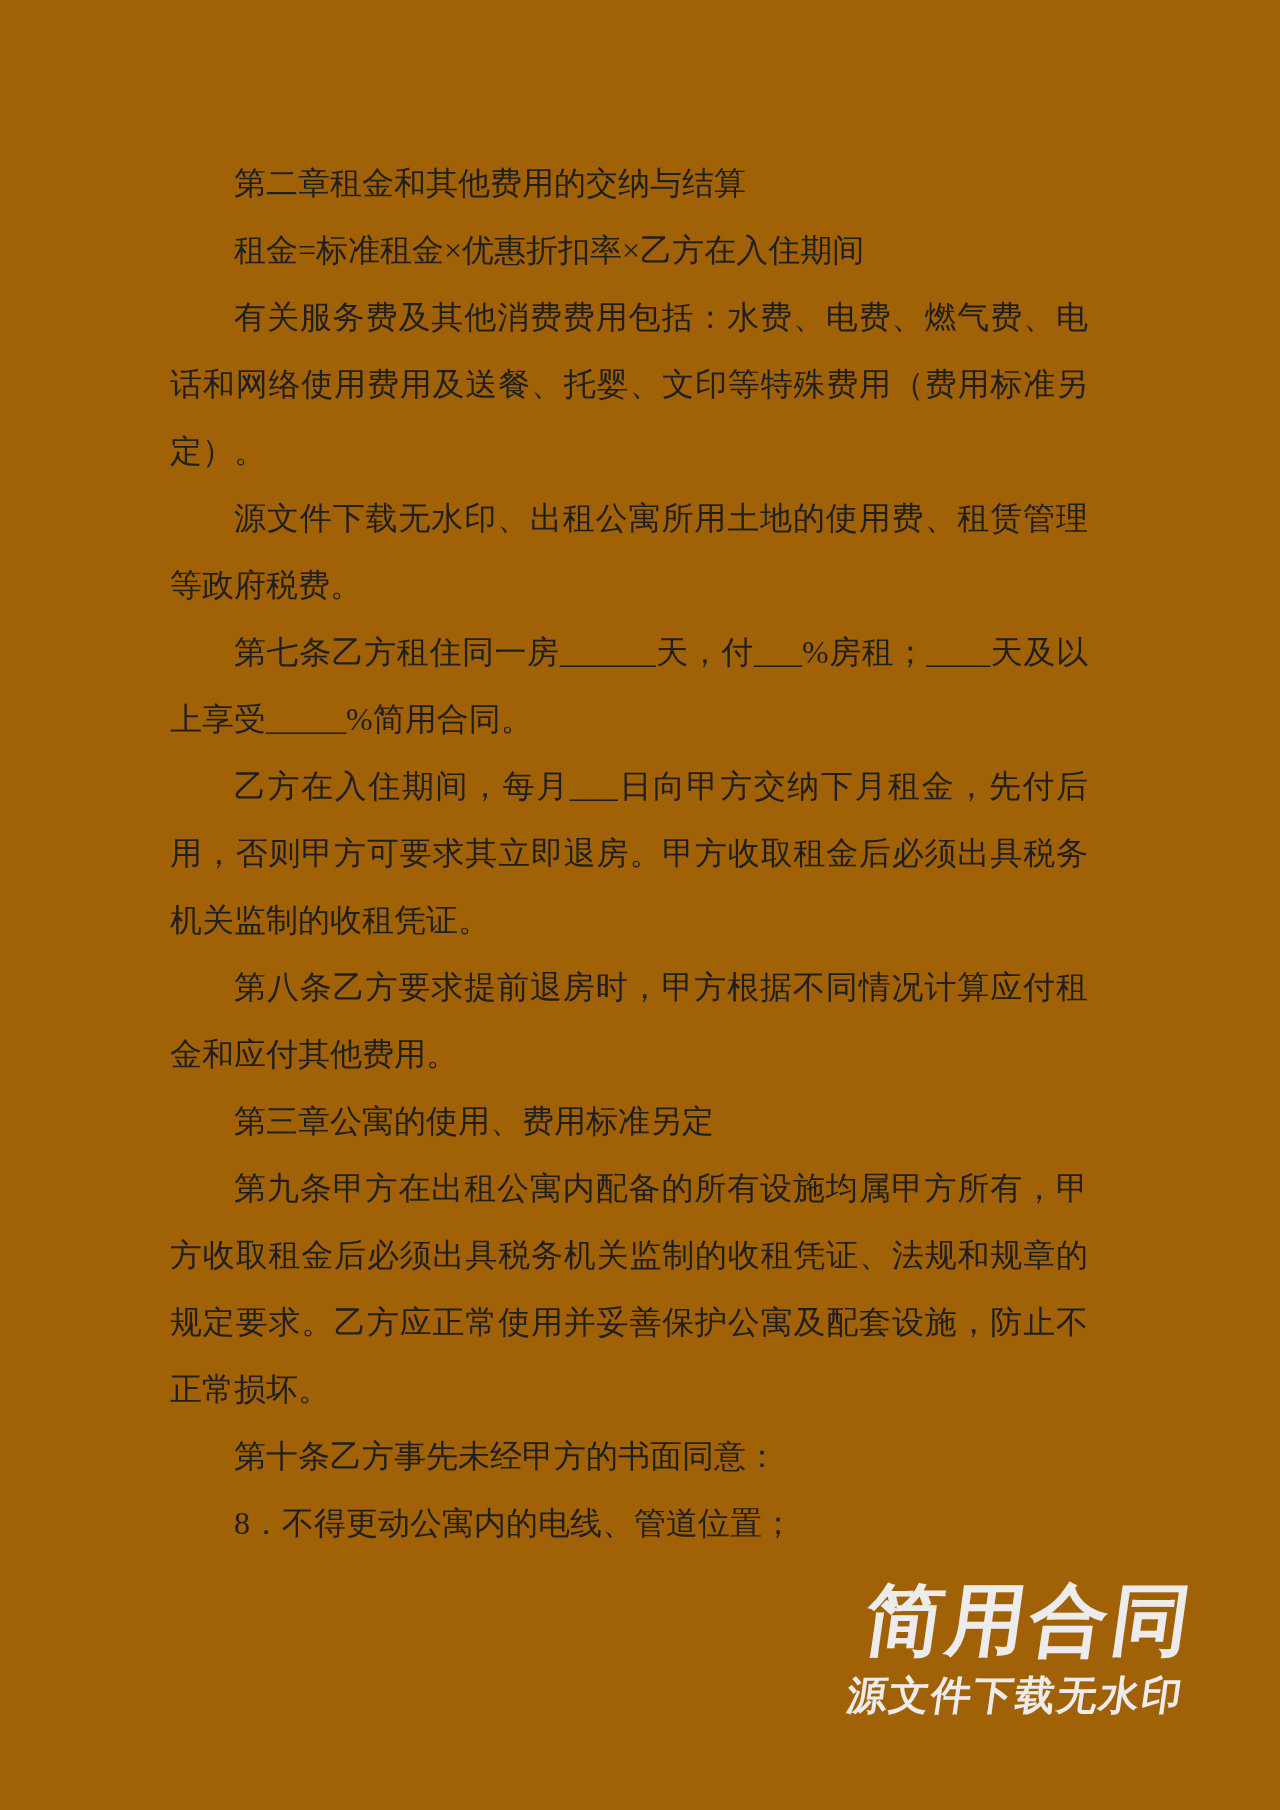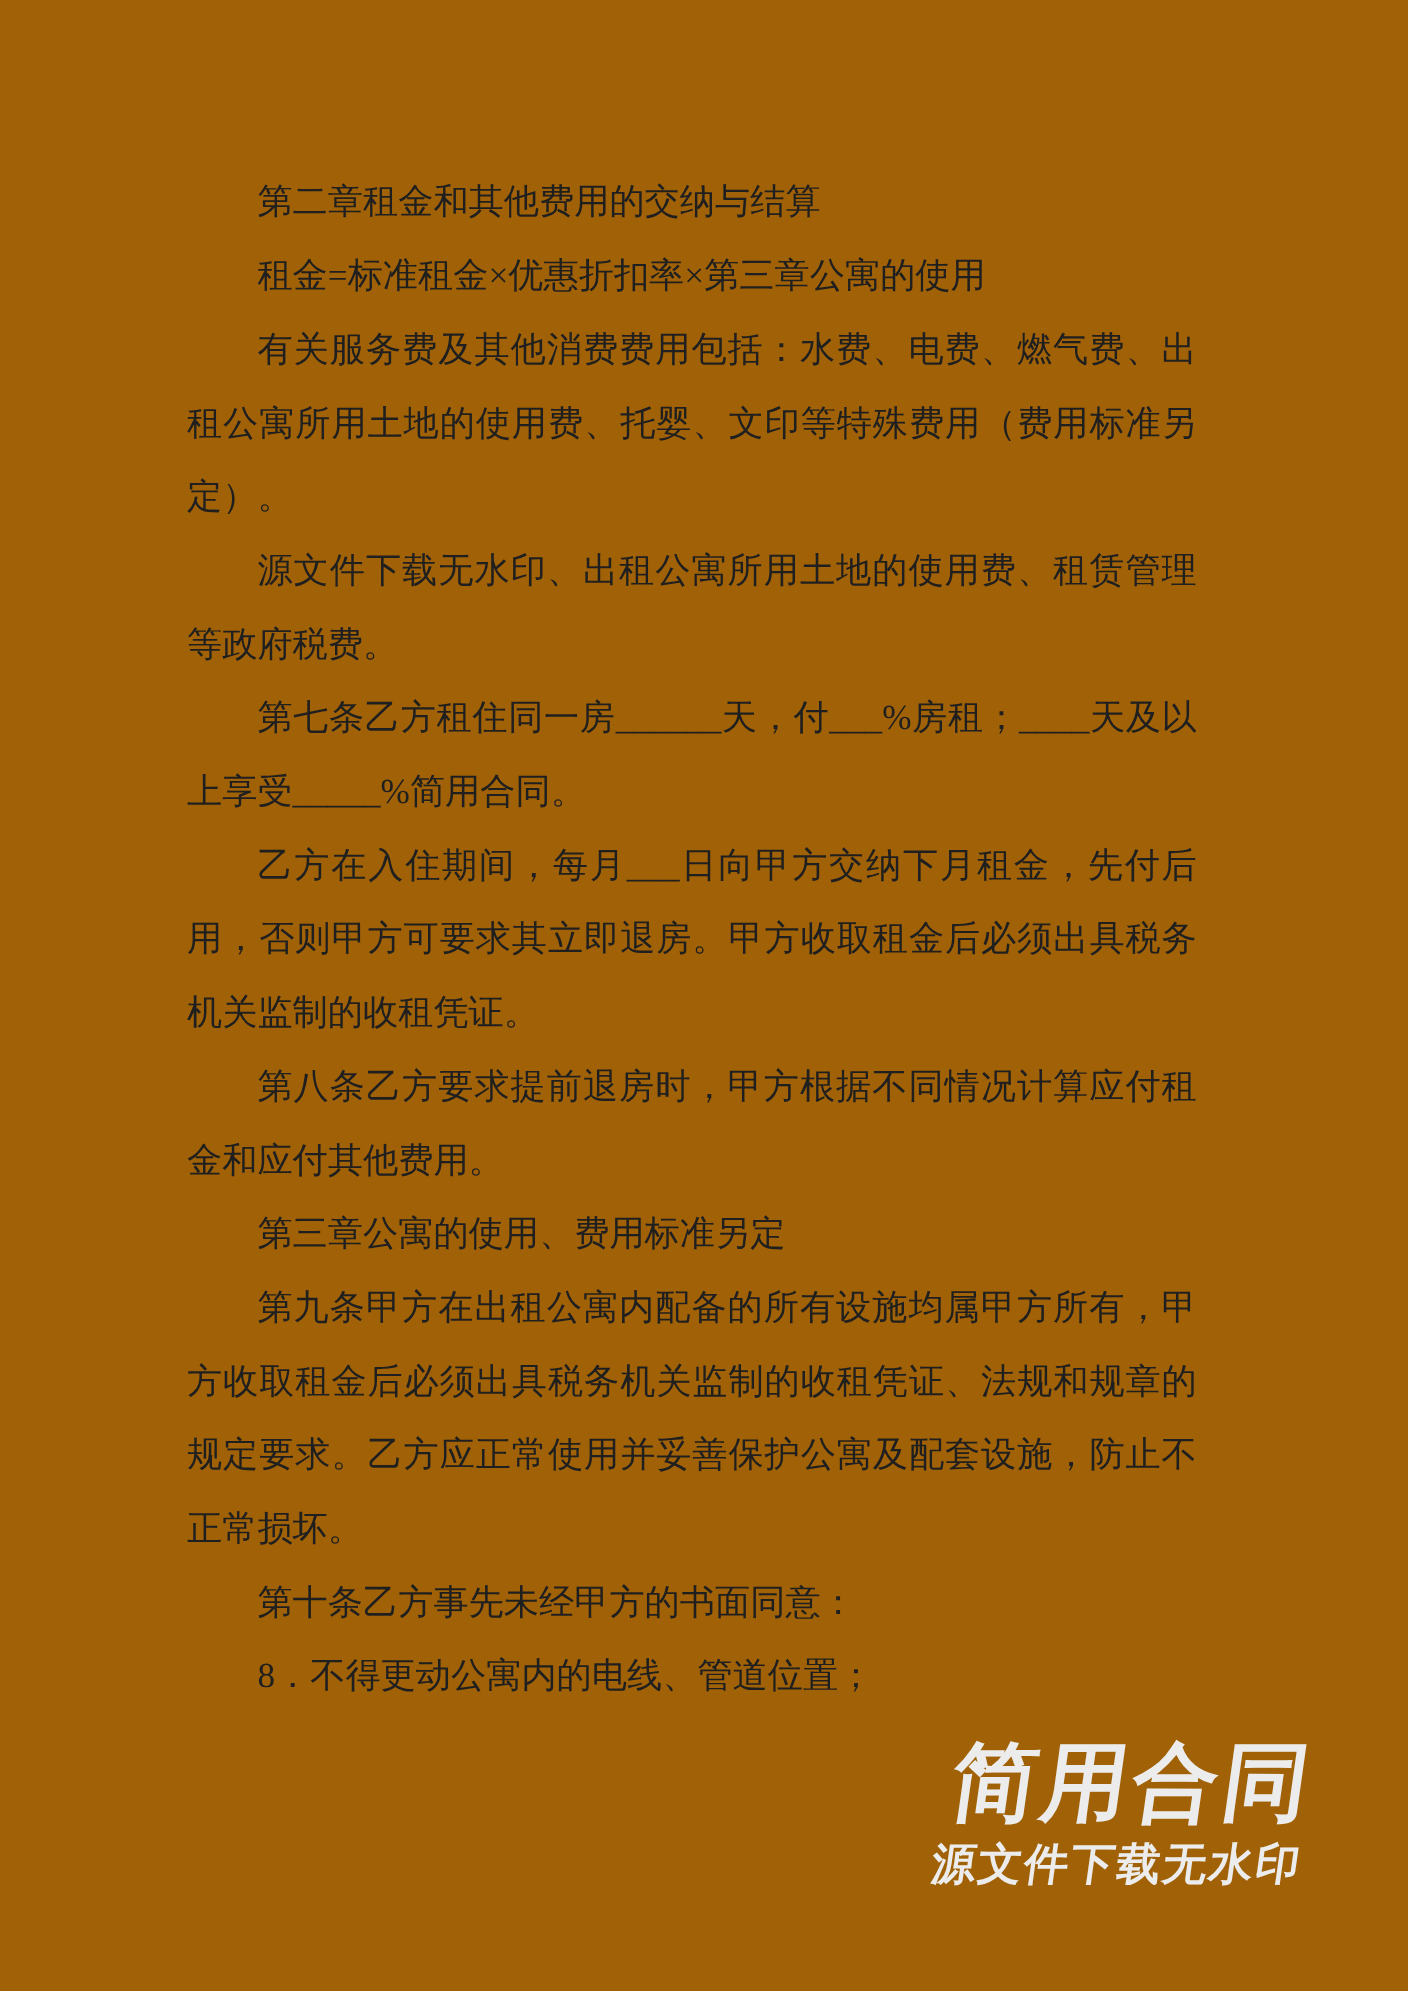--- a/index.html
+++ b/index.html
@@ -64,22 +64,22 @@
 
 <div class="page">
 
   <div class="watermark">
     <span class="wm-title">简用合同</span>
     <span class="wm-subtitle">源文件下载无水印</span>
   </div>
 
   <div class="doc-content">
     <p class="para">第二章租金和其他费用的交纳与结算</p>
-    <p class="para">租金=标准租金×优惠折扣率×第三章公寓的使用</p>
-    <p class="para">有关服务费及其他消费费用包括：水费、电费、燃气费、出租公寓所用土地的使用费、托婴、文印等特殊费用（费用标准另定）。</p>
+    <p class="para">租金=标准租金×优惠折扣率×乙方在入住期间</p>
+    <p class="para">有关服务费及其他消费费用包括：水费、电费、燃气费、电话和网络使用费用及送餐、托婴、文印等特殊费用（费用标准另定）。</p>
     <p class="para">源文件下载无水印、出租公寓所用土地的使用费、租赁管理等政府税费。</p>
     <p class="para">第七条乙方租住同一房______天，付___%房租；____天及以上享受_____%简用合同。</p>
     <p class="para">乙方在入住期间，每月___日向甲方交纳下月租金，先付后用，否则甲方可要求其立即退房。甲方收取租金后必须出具税务机关监制的收租凭证。</p>
     <p class="para">第八条乙方要求提前退房时，甲方根据不同情况计算应付租金和应付其他费用。</p>
     <p class="para">第三章公寓的使用、费用标准另定</p>
     <p class="para">第九条甲方在出租公寓内配备的所有设施均属甲方所有，甲方收取租金后必须出具税务机关监制的收租凭证、法规和规章的规定要求。乙方应正常使用并妥善保护公寓及配套设施，防止不正常损坏。</p>
     <p class="para">第十条乙方事先未经甲方的书面同意：</p>
     <p class="para">8．不得更动公寓内的电线、管道位置；</p>
   </div>
 

